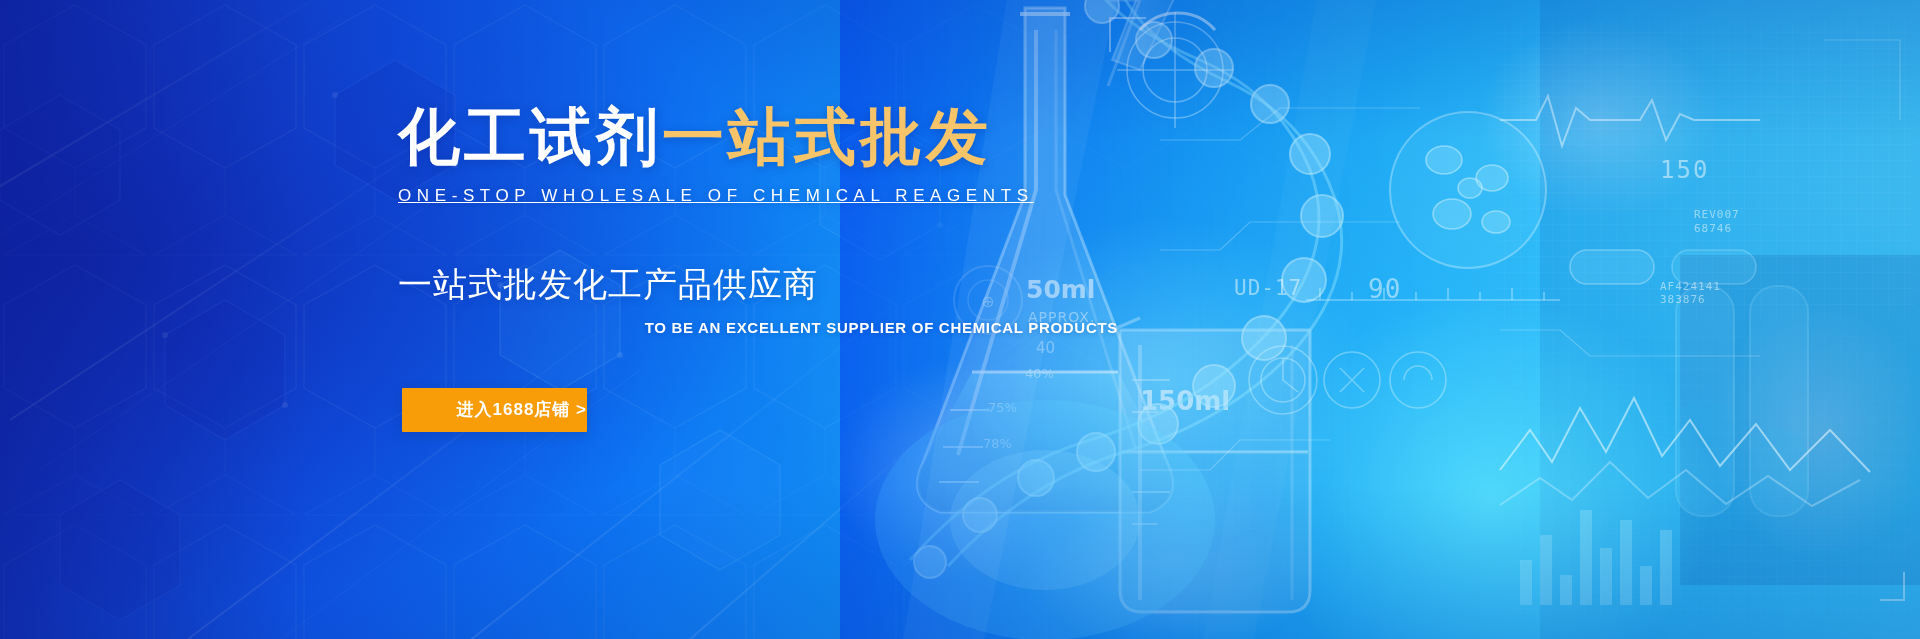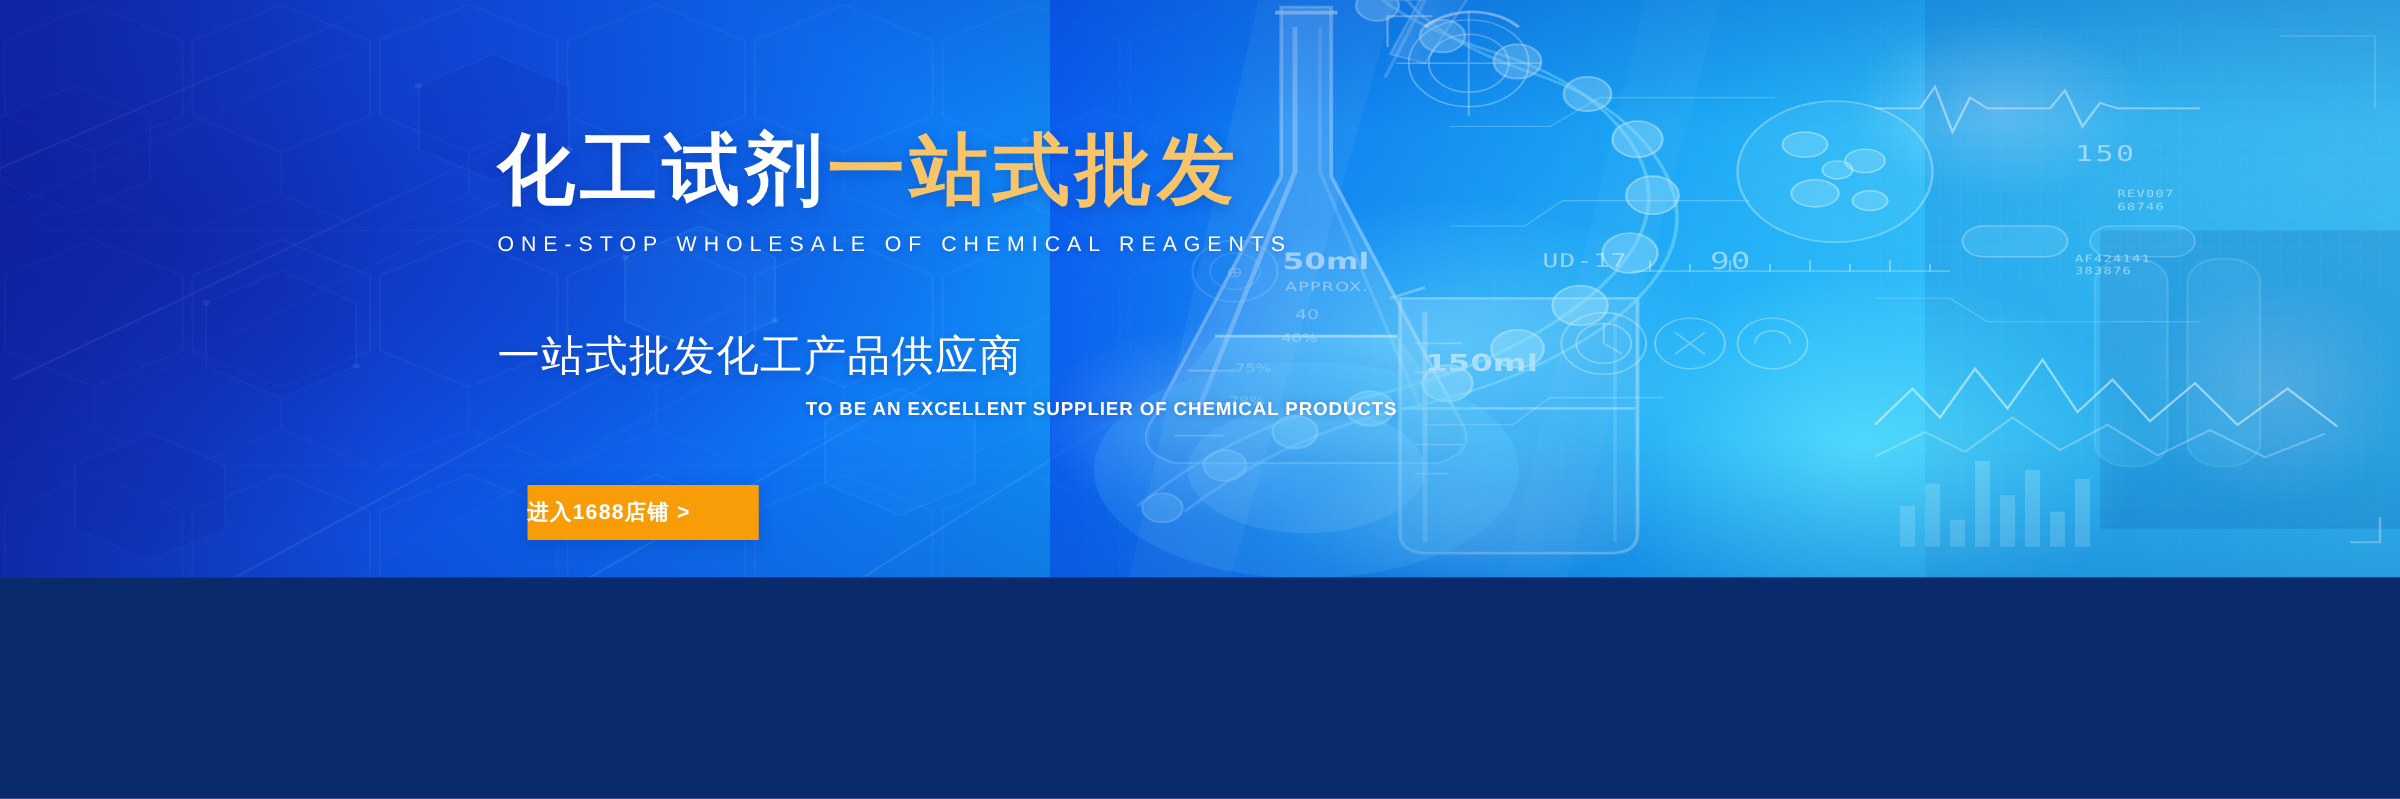--- a/index.html
+++ b/index.html
@@ -3,24 +3,24 @@
 <meta charset="utf-8">
 <style>
   html, body {
     margin: 0;
     padding: 0;
     background: #0a2a6e;
   }
   .banner {
     position: relative;
     width: 1920px;
-    height: 462px;
+    height: 639px;
     overflow: hidden;
     font-family: "Liberation Sans", "DejaVu Sans", sans-serif;
-    background: #a21caf;
+    background: #be185d;
   }
 
   
   .bg-base {
     position: absolute;
     inset: 0;
     background:
       linear-gradient(100deg,
         #1434c8 0%,
         #1546dc 8%,
@@ -112,20 +112,21 @@
   .headline .hl-accent { color: #f8c46a; }
 
   .sub-en {
     margin-top: 18px;
     font-size: 17px;
     letter-spacing: 5.6px;
     color: #ffffff;
     font-weight: normal;
     white-space: nowrap;
     text-shadow: 0 1px 6px rgba(8,40,140,0.30);
+    text-decoration: underline;
   }
 
   .tagline {
     margin-top: 56px;
     font-size: 34px;
     letter-spacing: 1px;
     color: #ffffff;
     white-space: nowrap;
     font-weight: 300;
     text-shadow: 0 2px 8px rgba(8,40,140,0.30);
@@ -139,31 +140,31 @@
     font-weight: bold;
     color: #ffffff;
     white-space: nowrap;
     text-shadow: 0 1px 5px rgba(8,40,140,0.30);
     text-align: right;
   }
 
   .cta {
     display: inline-block;
     margin-top: 52px;
-    margin-left: 24px;
+    margin-left: 4px;
     background: #f89c07;
     color: #ffffff;
     font-size: 17px;
     font-weight: bold;
     letter-spacing: 1px;
     padding: 0;
     width: 185px;
     height: 44px;
     line-height: 44px;
-    text-align: left;
+    text-align: right;
     border: none;
     border-radius: 1px;
     cursor: pointer;
     box-shadow: 0 3px 12px rgba(10,40,120,0.22);
     font-family: "Liberation Sans", "DejaVu Sans", sans-serif;
   }
 </style>
 </head>
 <body>
 

